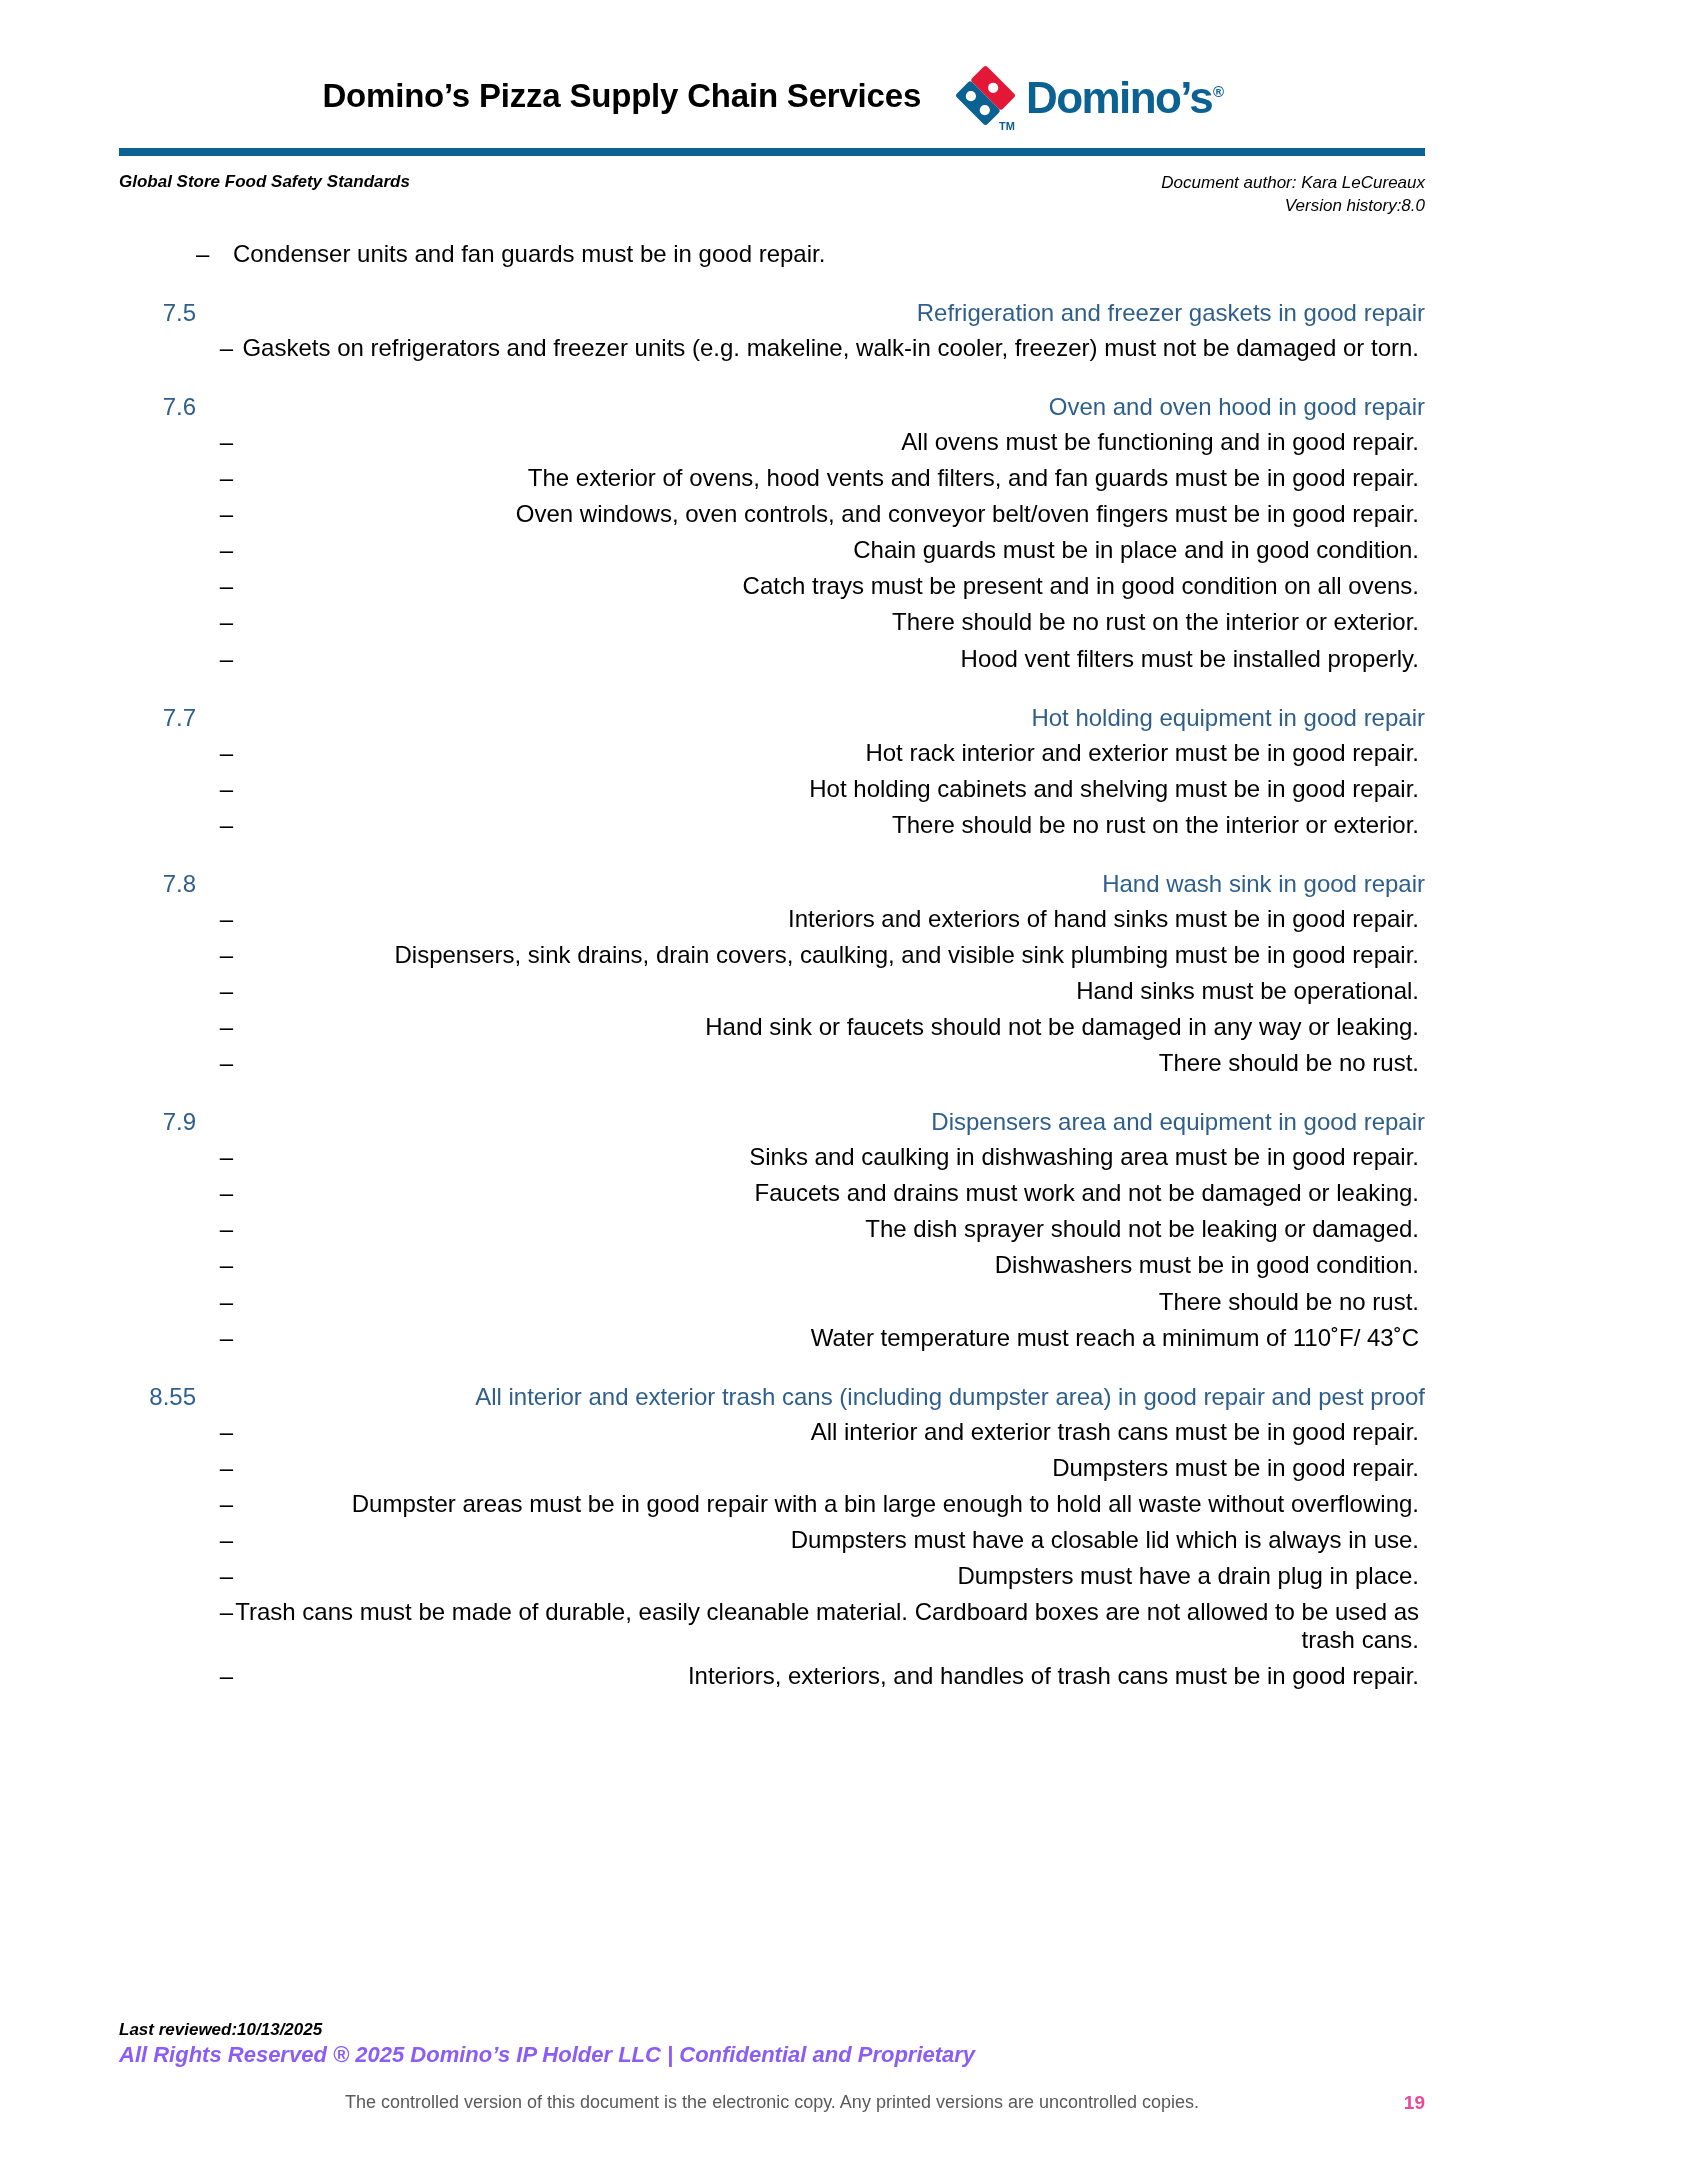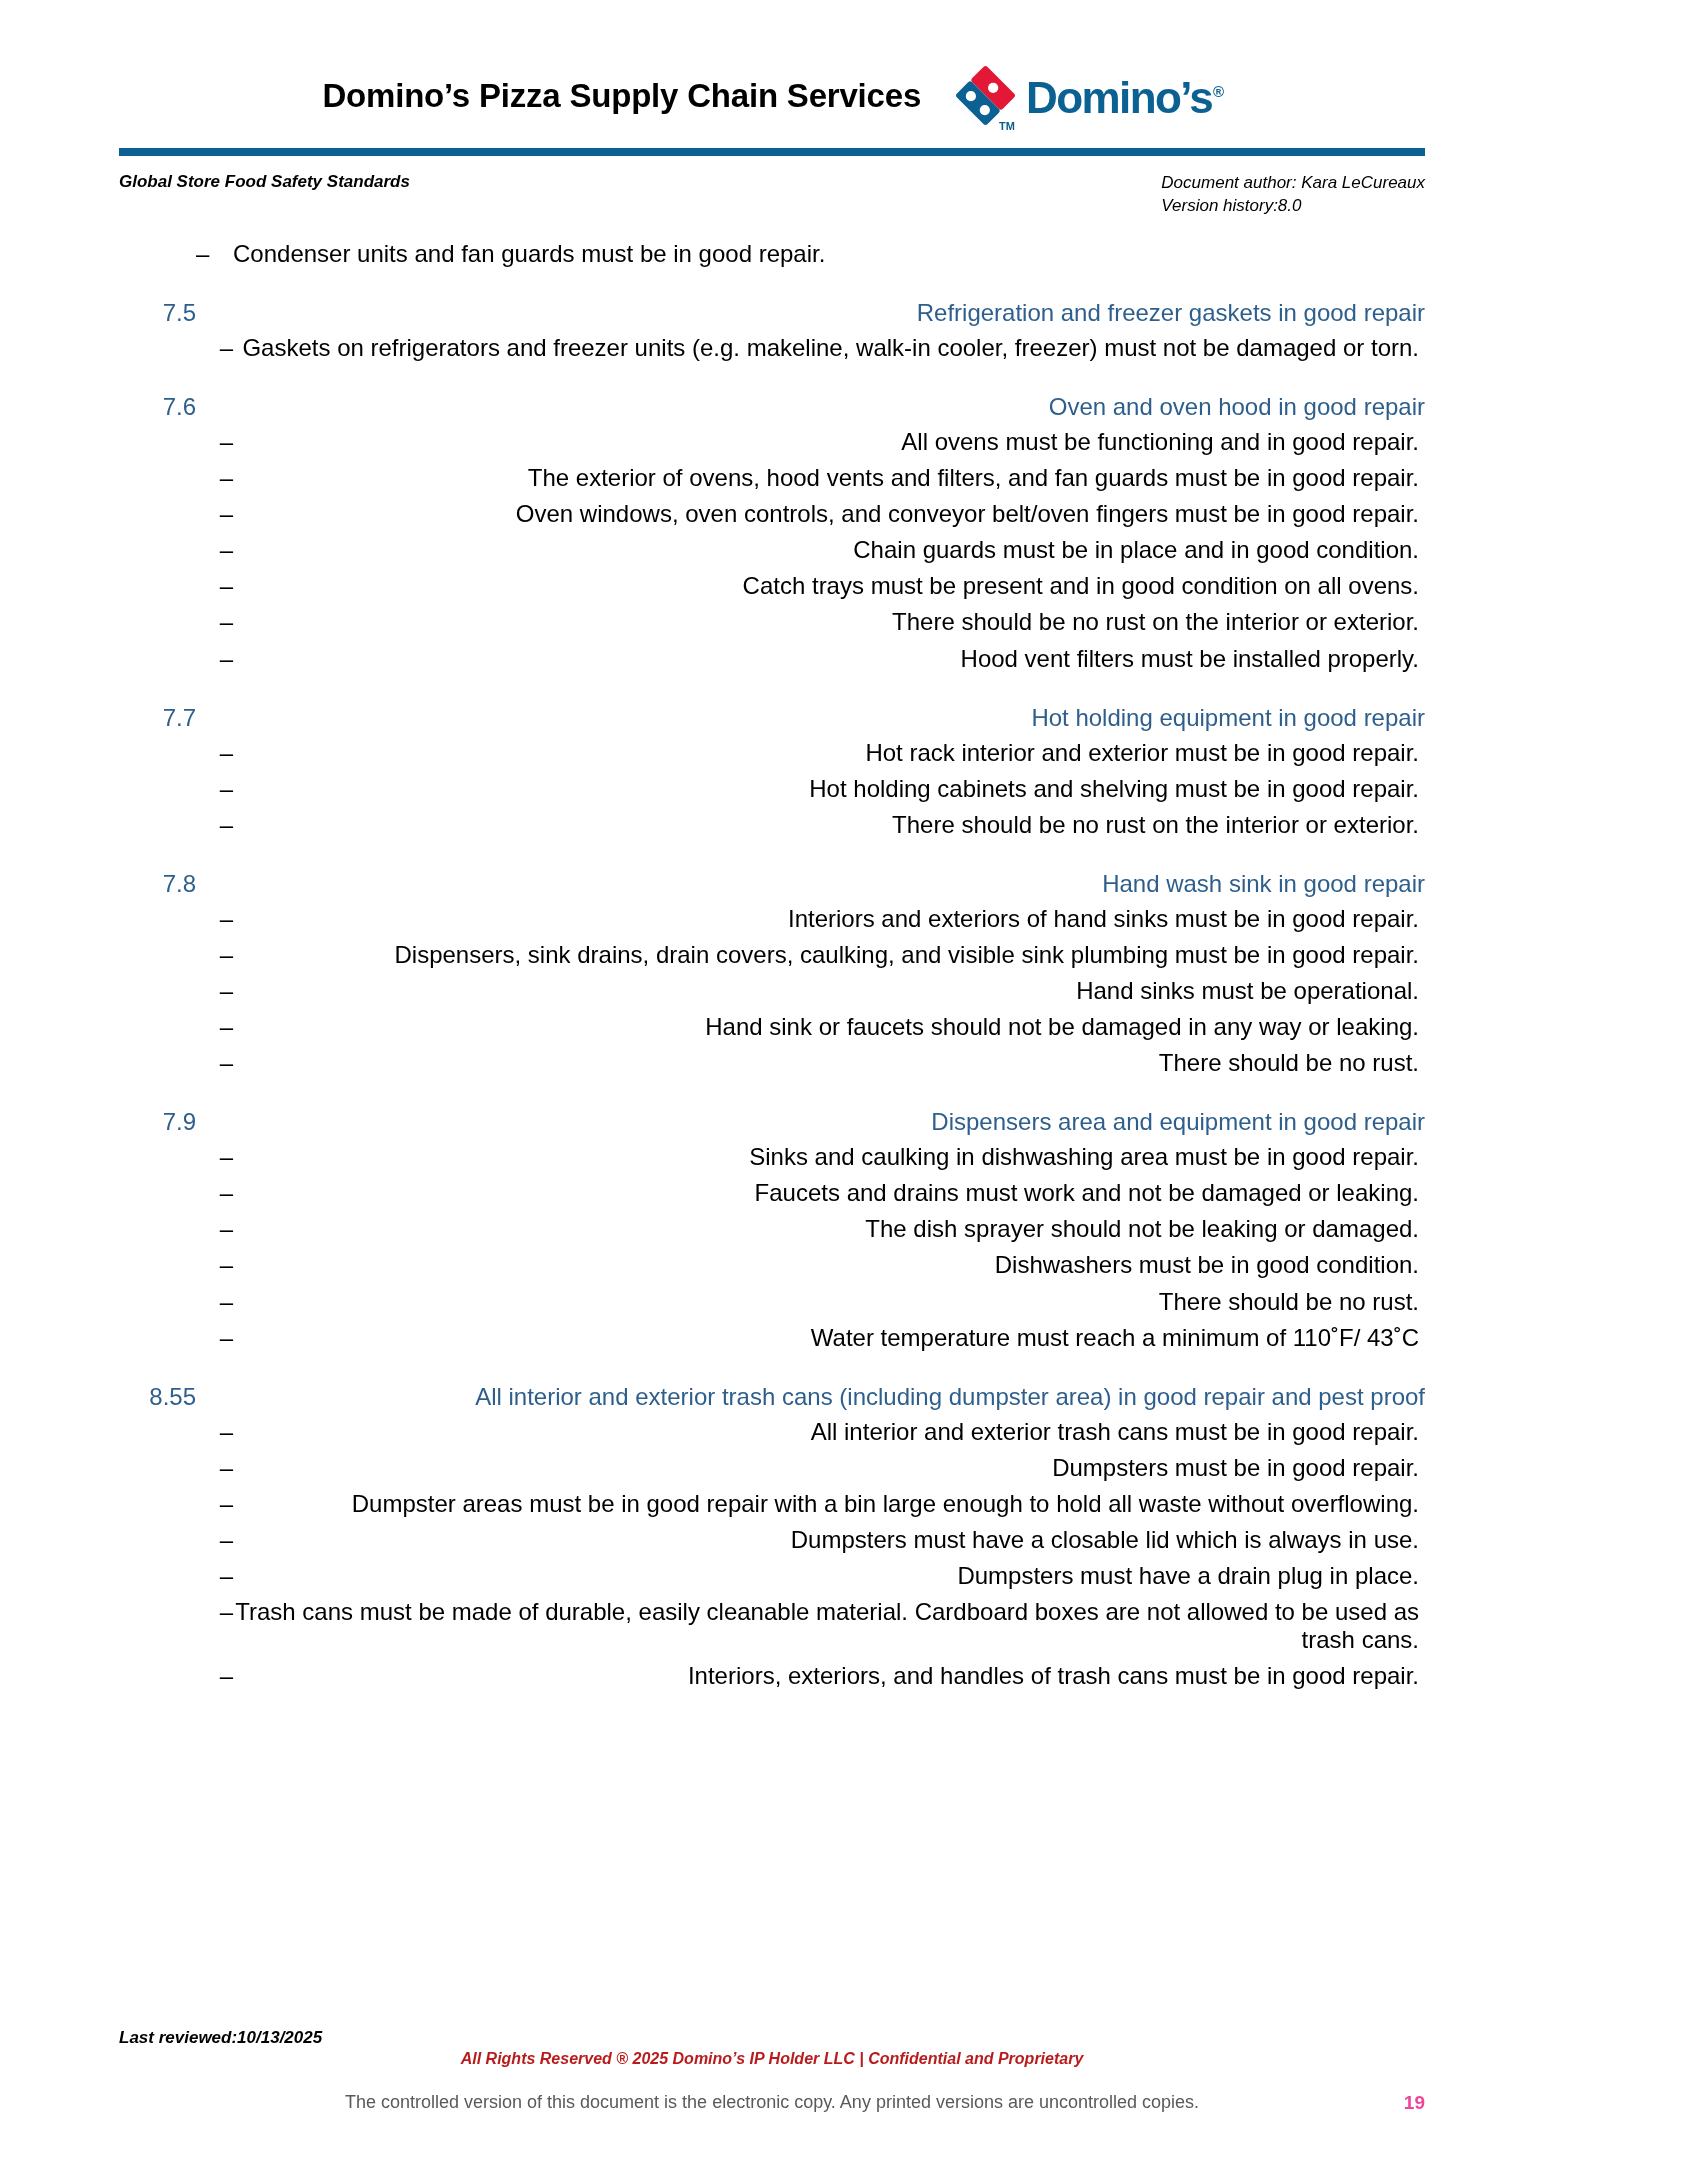--- a/index.html
+++ b/index.html
@@ -92,21 +92,21 @@
     padding-top: 16px;
   }
   .docinfo-left {
     font-size: 17px;
     font-style: italic;
     font-weight: bold;
   }
   .docinfo-right {
     font-size: 17px;
     font-style: italic;
-    text-align: left;
+    text-align: right;
     line-height: 1.35;
   }
 
   
   .content {
     padding-top: 22px;
   }
 
   .lead-bullets {
     margin: 0;
@@ -167,25 +167,25 @@
     right: 119px;
     bottom: 65px;
   }
   .footer-reviewed {
     font-size: 17px;
     font-style: italic;
     font-weight: bold;
     color: #000000;
   }
   .footer-rights {
-    text-align: center;
-    font-size: 16px;
+    text-align: left;
+    font-size: 22px;
     font-style: italic;
     font-weight: bold;
-    color: #b91c1c;
+    color: #8b5cf6;
     margin-top: 2px;
   }
   .footer-bottom {
     position: relative;
     margin-top: 24px;
   }
   .footer-controlled {
     text-align: center;
     font-size: 18px;
     color: #5A5A5A;

